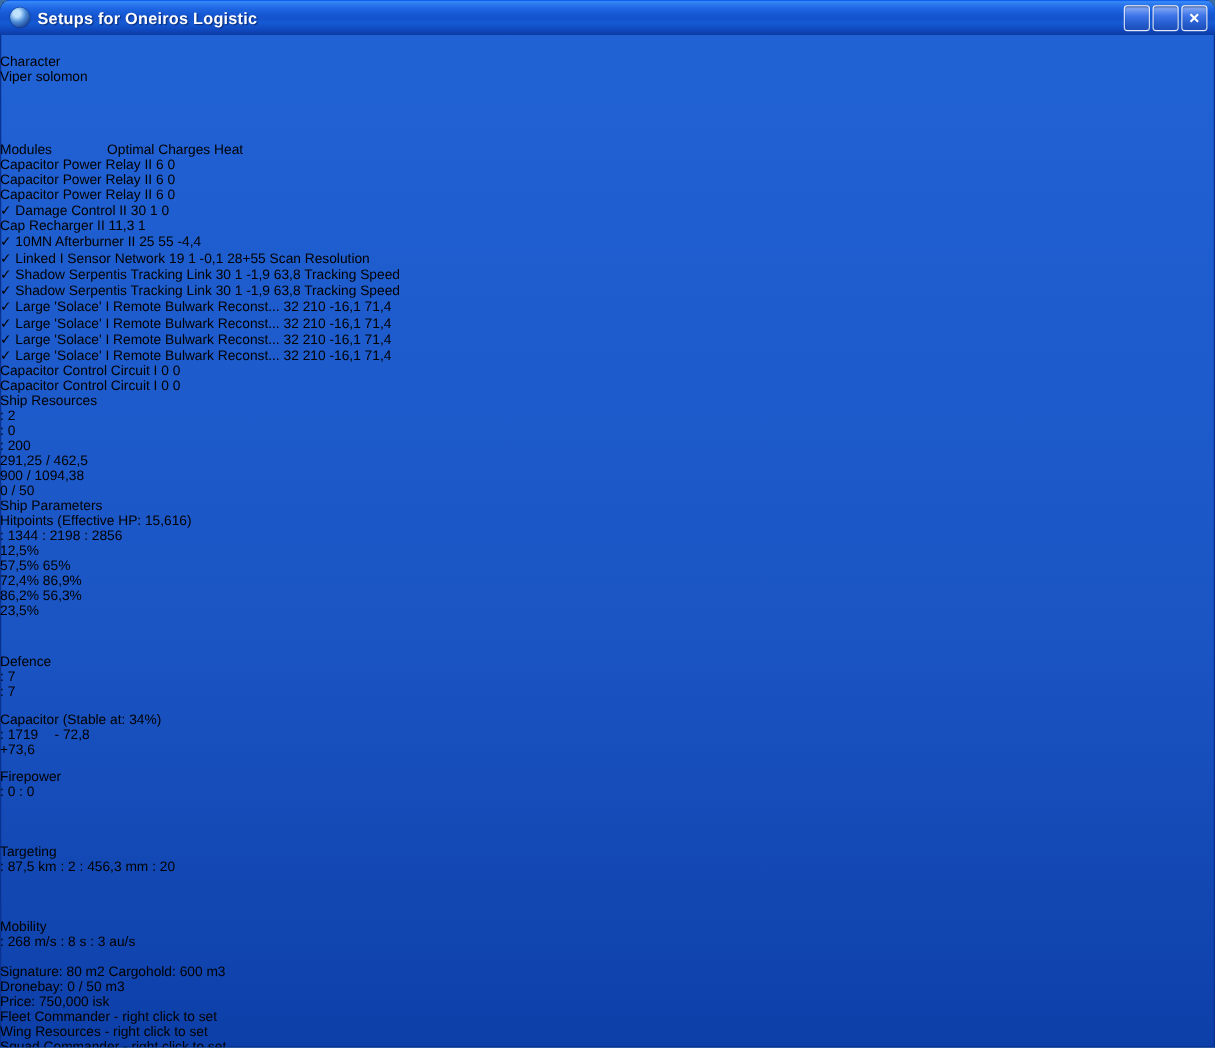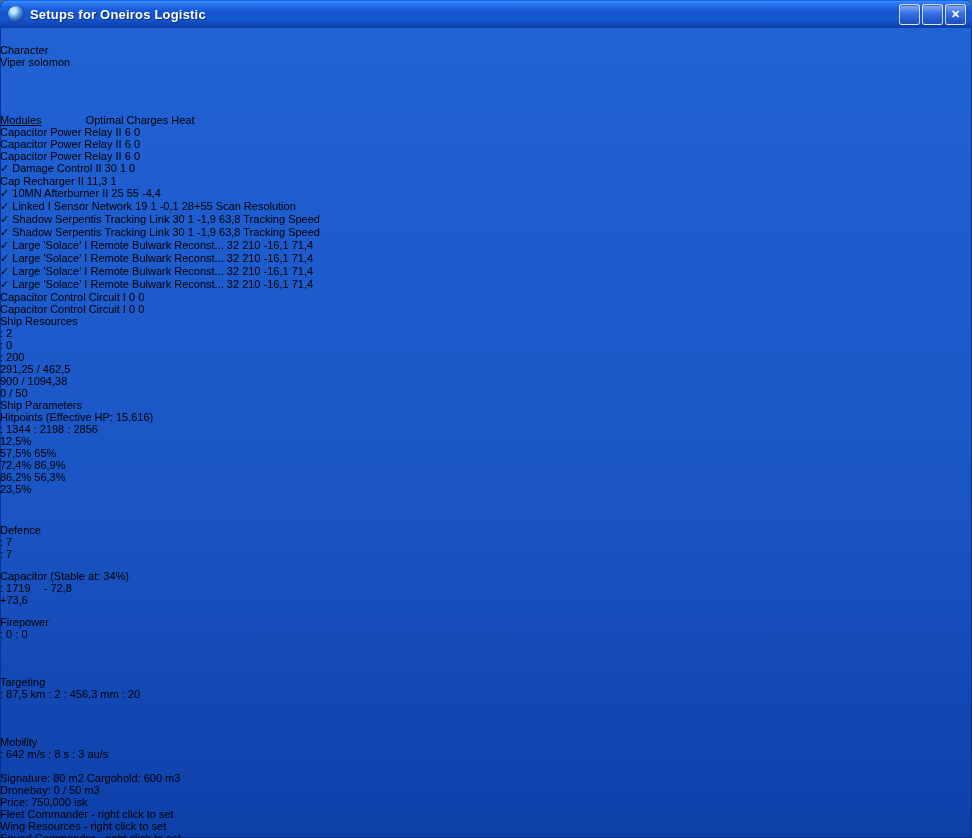--- a/index.html
+++ b/index.html
@@ -171,21 +171,21 @@
       <span class="grp-label">Character</span>
       <div class="combo" style="left:8px; top:11px; width:266px;">
         <span class="combo-value selected">Viper solomon</span>
         <span class="combo-btn"><span class="combo-arrow"></span></span>
       </div>
     </div>
     <div class="green-indicator" style="left:687px; top:17px; width:9px; height:26px;"></div>
 
     <div class="modlist">
       <div class="mlhead">
-        <span class="htext" style="left:8px;text-decoration:underline;">Modules</span>
+        <span class="htext" style="left:8px;">Modules</span>
         <span class="hsep" style="left:244px;"></span>
         <span class="hico cpu-col-icon" style="left:256px;"></span>
         <span class="hsep" style="left:278px;"></span>
         <span class="hico pg-col-icon" style="left:288px;"></span>
         <span class="hsep" style="left:308px;"></span>
         <span class="hico cap-col-icon" style="left:318px;"></span>
         <span class="hsep" style="left:338px;"></span>
         <span class="htext" style="left:346px;margin-left:41px;">Optimal</span>
         <span class="hsep" style="left:420px;"></span>
         <span class="htext" style="left:428px;">Charges</span>
@@ -458,21 +458,21 @@
           <span class="tg-item"><span class="rico radar-icon"></span><span>: 87,5 km</span></span>
           <span class="tg-item"><span class="rico compass-icon"></span><span>: 2</span></span>
           <span class="tg-item"><span class="rico scanres-icon"></span><span>: 456,3 mm</span></span>
           <span class="tg-item"><span class="rico target-icon"></span><span>: 20</span></span>
         </div>
       </div>
 
       <div class="grp" style="left:8px; top:206px; width:234px; height:36px;">
         <span class="grp-label">Mobility</span>
         <div class="mob-row">
-          <span class="rico speed-icon"></span><span class="sp">: 642 m/s</span>
+          <span class="rico speed-icon"></span><span class="sp">: 268 m/s</span>
           <span class="rico align-icon"></span><span class="sp">: 8 s</span>
           <span class="rico warp-icon"></span><span>: 3 au/s</span>
         </div>
       </div>
 
       <div class="info-lines">
         <div class="line1">
           <span>Signature: 80 m2</span>
           <span>Cargohold: 600 m3</span>
         </div>

